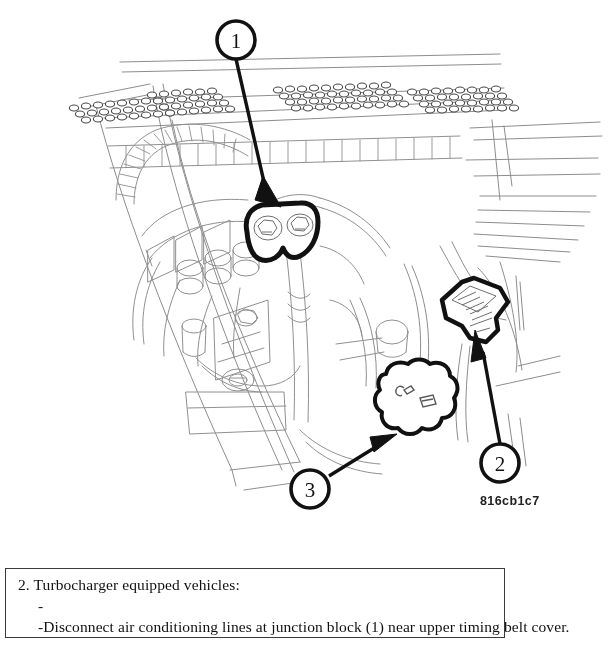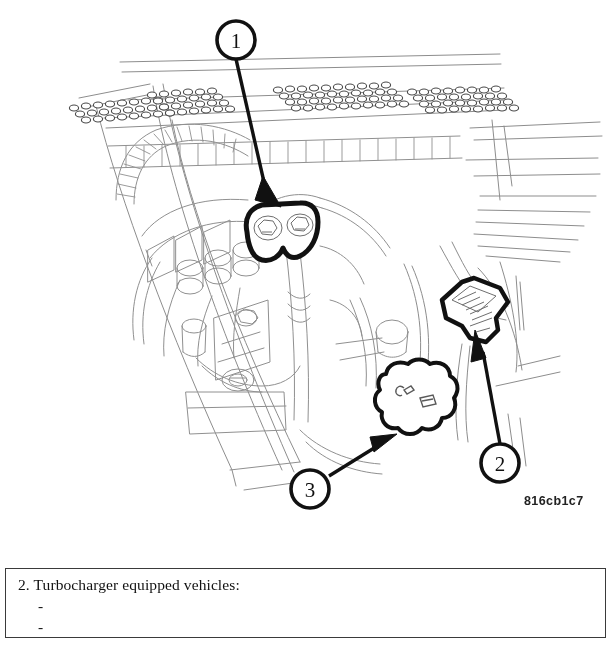--- a/index.html
+++ b/index.html
@@ -1,27 +1,27 @@
 <!DOCTYPE html>
 <html><head>
 <meta charset="utf-8">
 <style>
   html,body{margin:0;padding:0;background:#ffffff;}
   body{width:616px;height:647px;font-family:"Liberation Serif",serif;overflow:hidden;position:relative;}
   #figure{position:absolute;left:0;top:0;width:616px;height:555px;background:#ffffff;}
   #figure svg{display:block;}
-  #caption-box{position:absolute;left:5px;top:568px;width:601px;height:70px;
+  #caption-box{position:absolute;left:5px;top:568px;width:500px;height:70px;
     border:1px solid #3a3a3a;background:#ffffff;box-sizing:border-box;}
   .cap-line{font-family:"Liberation Serif",serif;font-size:15.5px;color:#111111;
     line-height:21px;white-space:nowrap;letter-spacing:0.1px;}
   #cap-title{padding:5px 0 0 12px;}
   .cap-sub{padding-left:32px;display:flex;}
   .cap-dash{width:16px;display:inline-block;}
   #img-code{position:absolute;left:480px;top:494px;font-family:"Liberation Sans",sans-serif;
-    font-size:12.5px;font-weight:bold;color:#222222;letter-spacing:0.4px;margin-left:44px;}
+    font-size:12.5px;font-weight:bold;color:#222222;letter-spacing:0.4px;}
 </style>
 </head>
 <body>
 
 <div id="figure">
 <svg width="616" height="555" viewBox="0 0 616 555" xmlns="http://www.w3.org/2000/svg">
   <defs>
     <g id="grilleHole">
       <ellipse cx="0" cy="0" rx="4.6" ry="3" fill="#ffffff" stroke="#4a4a4a" stroke-width="1.1"></ellipse>
     </g>
@@ -397,14 +397,15 @@
 
 <div id="img-code">816cb1c7</div>
 
 <div id="caption-box">
   <div class="cap-line" id="cap-title">2. Turbocharger equipped vehicles:</div>
   <div class="cap-line cap-sub">
     <span class="cap-dash">-</span>
   </div>
   <div class="cap-line cap-sub">
     <span class="cap-dash">-</span>
+    <span>Disconnect air conditioning lines at junction block (1) near upper timing belt cover.</span>
   </div>
 </div>
 
 </body></html>

